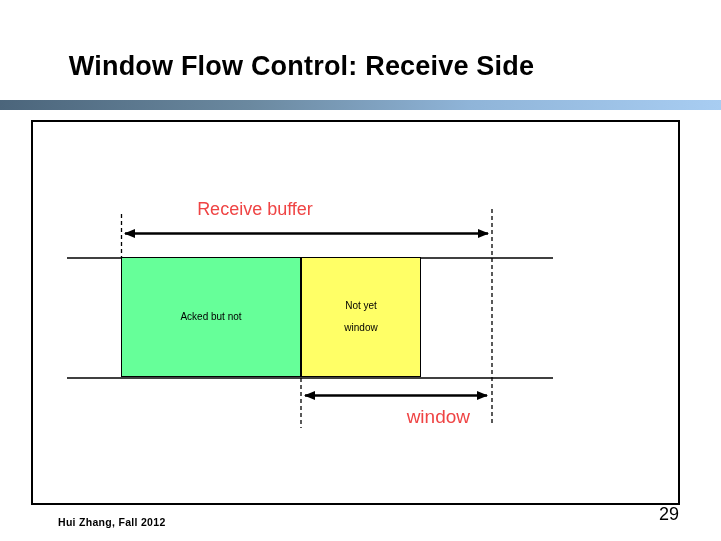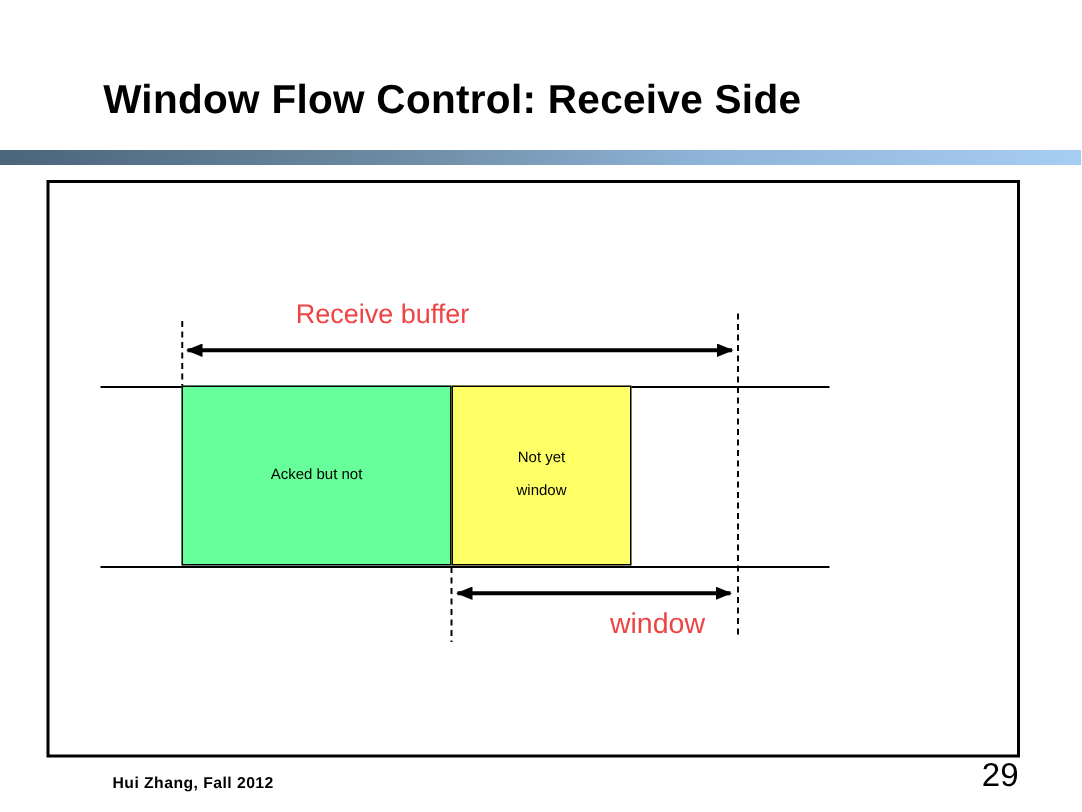--- a/index.html
+++ b/index.html
@@ -36,26 +36,26 @@
   }
   .box{
     position:absolute;top:257px;height:120px;
     border:1px solid #000;box-sizing:border-box;
     display:flex;flex-direction:column;justify-content:center;align-items:center;
     font-size:10px;line-height:22px;color:#000;text-align:center;
   }
   .box-green{left:121px;width:180px;background:#66ff99;}
   .box-yellow{left:301px;width:120px;background:#ffff66;}
   .footer{
-    position:absolute;left:75px;top:516px;
+    position:absolute;left:58px;top:516px;
     font-size:10.5px;font-weight:bold;color:#000;letter-spacing:0.3px;text-align:center;
   }
   .page-number{
     position:absolute;right:42px;top:504px;
-    font-size:22px;color:#000;
+    font-size:18px;color:#000;
   }
 </style>
 </head>
 <body>
 
 <div class="slide">
 
   <h1 class="title">Window Flow Control: Receive Side</h1>
 
   <div class="gradient-bar"></div>

